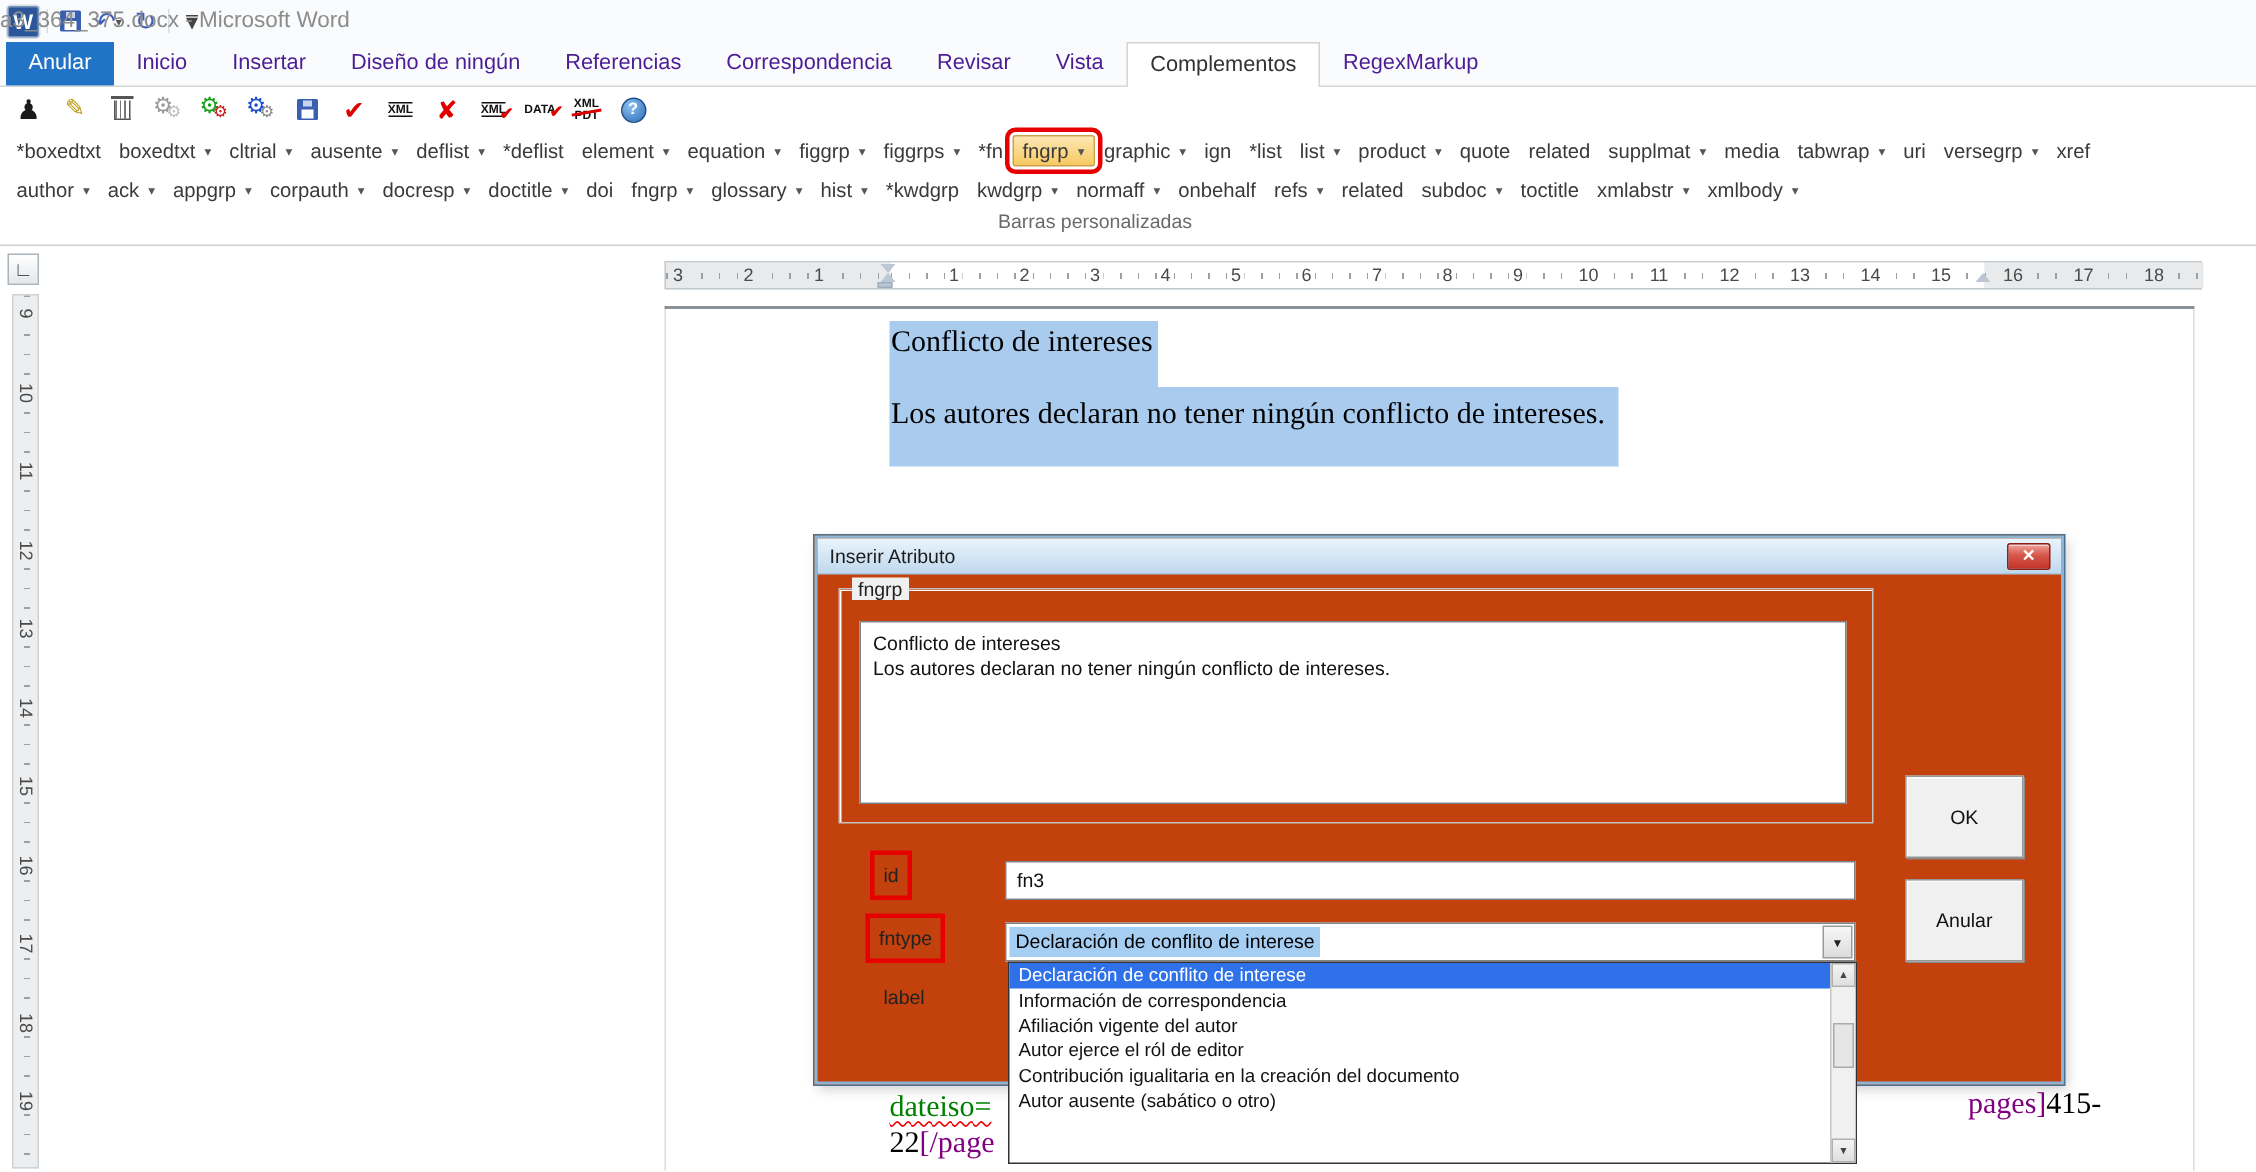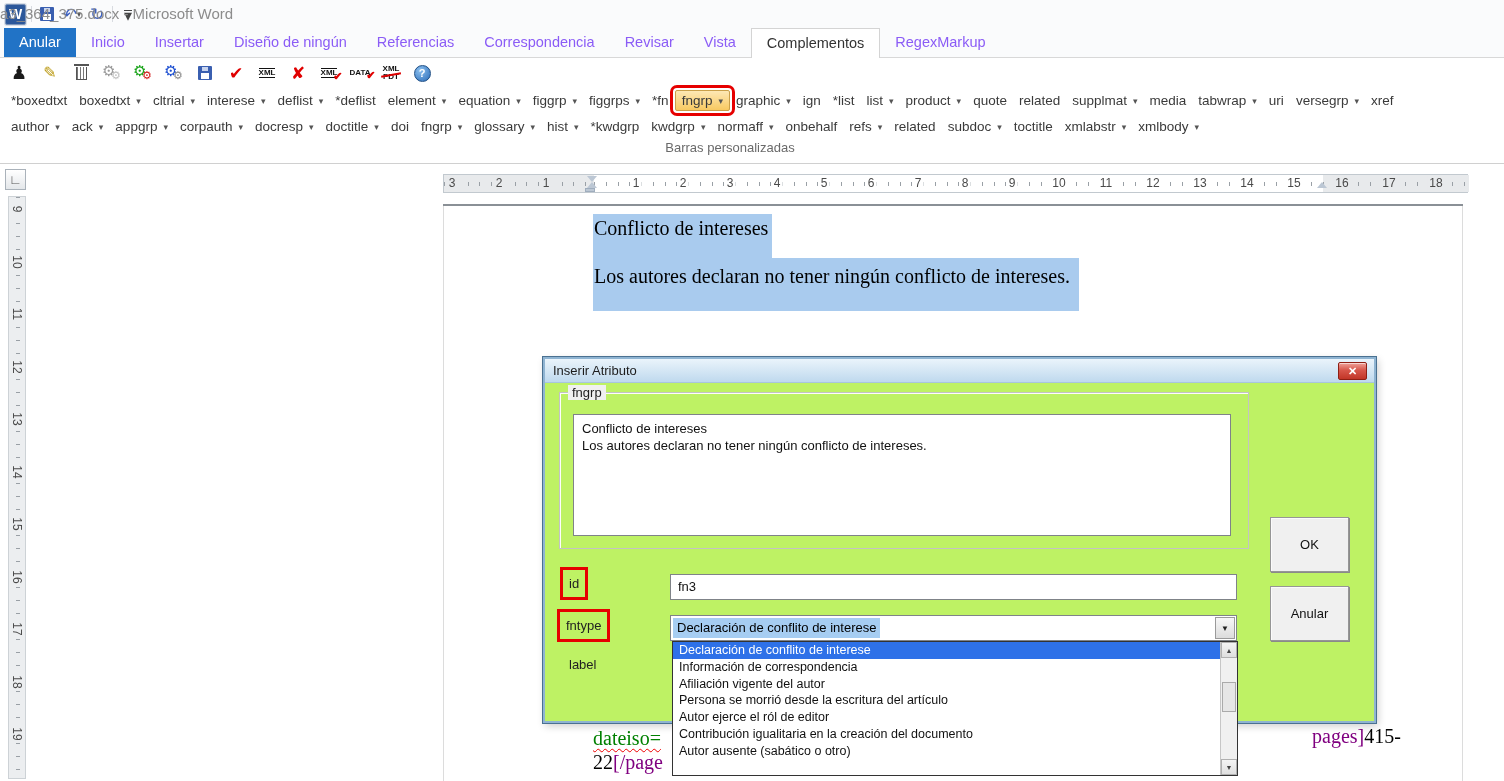--- a/index.html
+++ b/index.html
@@ -17,21 +17,21 @@
   .floppy:after { content:""; position:absolute; left:4px; top:1px; width:6px; height:4px; background:#c8d4ee; }
   .undo-g { color:#3a5fc0; font-size:17px; line-height:17px; }
   .mini-arrow { font-size:8px; color:#555; }
   .qat-sep { width:1px; height:16px; background:#d8dbe0; }
   .custom-dd { display:flex; flex-direction:column; align-items:center; line-height:6px; color:#444; }
   .custom-dd .bar { width:8px; height:1px; background:#444; margin-bottom:2px; }
   .win-title { position:absolute; left:0; top:5px; width:100%; text-align:left; color:#8c8c8c; font-size:15px; pointer-events:none; }
 
   
   .tabrow { position:absolute; left:0; top:28px; width:1504px; height:30px; display:flex; align-items:stretch; padding-left:4px; border-bottom:1px solid #d8d8d8; background:#fafbfc; }
-  .tab { padding:0 15px; line-height:29px; font-size:14.5px; color:#8b5cf6; white-space:nowrap; cursor:default; }
+  .tab { padding:0 15px; line-height:29px; font-size:14.5px; color:#4c1d95; white-space:nowrap; cursor:default; }
   .tab.file { background:#2173c6; color:#fff; }
   .tab.selected { background:#fff; border:1px solid #d4d4d4; border-bottom:none; margin-bottom:-1px; color:#333; }
 
   
   .ribbon { position:absolute; left:0; top:58px; width:1504px; height:106px; background:#fff; border-bottom:1px solid #d0d0d0; }
   .icons { position:absolute; left:8px; top:2px; height:26px; display:flex; align-items:center; gap:9px; }
   .icon { width:22px; height:22px; display:flex; align-items:center; justify-content:center; position:relative; cursor:default; }
   .gear2 { position:relative; width:20px; height:20px; }
   .gear2 .g1 { position:absolute; left:0; top:0; font-size:15px; line-height:15px; }
   .gear2 .g2 { position:absolute; left:9px; top:7px; font-size:11px; line-height:11px; }
@@ -69,27 +69,27 @@
   .page-left { position:absolute; left:443px; top:206px; width:1px; height:575px; background:#dcdcdc; }
   .page-right { position:absolute; left:1462px; top:206px; width:1px; height:575px; background:#dcdcdc; }
   .doc-serif { font-family:"Liberation Serif","DejaVu Serif",serif; }
   .sel-block { position:absolute; background:#a9cbee; color:#000; font-size:20px; white-space:nowrap; }
   .sel-b1 { left:593px; top:214px; width:179px; height:44px; padding:3px 0 0 1px; }
   .sel-b2 { left:593px; top:258px; width:486px; height:53px; padding:7px 0 0 1px; }
   .codeline { position:absolute; font-size:20px; white-space:nowrap; }
   .wavy { text-decoration:underline; text-decoration-style:wavy; text-decoration-color:#e00; text-decoration-thickness:1px; text-underline-offset:3px; }
 
   
-  .dialog { position:absolute; left:543px; top:357px; width:833px; height:366px; background:#bef264; border:2px solid #8fb4d2; box-shadow:0 0 0 1px #4a7191, 2px 3px 8px rgba(0,0,0,.2); z-index:10; }
+  .dialog { position:absolute; left:543px; top:357px; width:833px; height:366px; background:#c2410c; border:2px solid #8fb4d2; box-shadow:0 0 0 1px #4a7191, 2px 3px 8px rgba(0,0,0,.2); z-index:10; }
   .dlg-title { position:absolute; left:0; top:0; right:0; height:24px; background:linear-gradient(#eaf4fb,#bfd9ee); border-bottom:1px solid #a8c6dd; font-size:13px; color:#1c1c1c; line-height:24px; padding-left:8px; }
   .dlg-close { position:absolute; right:7px; top:3px; width:29px; height:18px; border-radius:2px; background:linear-gradient(#f0a29a,#d7564a 45%,#c13527); border:1px solid #8e1f14; color:#fff; font-weight:bold; font-size:11px; display:flex; align-items:center; justify-content:center; box-shadow:inset 0 1px 0 rgba(255,255,255,.55); cursor:default; }
   .groupbox { position:absolute; left:14px; top:33px; width:690px; height:157px; border:1px solid #c3c3c3; box-shadow:inset 1px 1px 0 #fdfdfd; }
   .groupbox-label { position:absolute; top:-8px; left:8px; background:#f0f0f0; padding:0 4px; font-size:13px; color:#222; }
   .dlg-textarea { position:absolute; left:13px; top:21px; width:658px; height:122px; background:#fff; border:1px solid #7f8388; font-size:13px; color:#111; padding:5px 8px; line-height:17px; overflow:hidden; }
-  .fld-label { position:absolute; font-size:13px; color:#222; }
+  .fld-label { position:absolute; font-size:13px; color:#222;margin-left:20px; }
   .fld-label.ann { outline:3px solid #e60000; outline-offset:6px; }
   .textfield { position:absolute; left:125px; top:215px; width:567px; height:26px; background:#fff; border:1px solid #7f8388; font-size:13px; color:#111; line-height:24px; padding-left:7px; }
   .combo { position:absolute; left:125px; top:256px; width:567px; height:26px; background:#fff; border:1px solid #7f8388; }
   .combo-sel { position:absolute; left:2px; top:2px; height:20px; line-height:20px; font-size:13px; color:#000; background:#a6cdf2; padding:0 4px; white-space:nowrap; }
   .combo-btn { position:absolute; right:1px; top:1px; width:20px; height:22px; background:linear-gradient(#f7f7f7,#dcdcdc); border:1px solid #9a9a9a; display:flex; align-items:center; justify-content:center; font-size:8px; color:#222; }
   .dlg-btn { position:absolute; left:725px; width:79px; height:55px; background:#f0f0f0; border:1px solid #969696; box-shadow:1px 1px 0 0 #8a8a8a, inset 1px 1px 0 #fbfbfb; font-size:13px; color:#111; display:flex; align-items:center; justify-content:center; cursor:default; font-family:"Liberation Sans",sans-serif; }
   .btn-ok { top:158px; } .btn-cancel { top:227px; }
 
   
   .ddlist { position:absolute; left:672px; top:641px; width:566px; height:135px; background:#fff; border:1px solid #333; z-index:30; }
@@ -216,21 +216,21 @@
         </span>
         <span class="rb-item">
           <span>boxedtxt</span>
           <span class="arr">▾</span>
         </span>
         <span class="rb-item">
           <span>cltrial</span>
           <span class="arr">▾</span>
         </span>
         <span class="rb-item">
-          <span>interese</span>
+          <span>ausente</span>
           <span class="arr">▾</span>
         </span>
         <span class="rb-item">
           <span>deflist</span>
           <span class="arr">▾</span>
         </span>
         <span class="rb-item">
           <span>*deflist</span>
         </span>
         <span class="rb-item">
@@ -468,21 +468,20 @@
     <span class="fld-label" style="left:24px; top:298px;">label</span>
     <div class="dlg-btn btn-ok">OK</div>
     <div class="dlg-btn btn-cancel">Anular</div>
   </div>
 
   <div class="ddlist">
     <div id="ddItems">
         <div class="dd-item selected">Declaración de conflito de interese</div>
         <div class="dd-item">Información de correspondencia</div>
         <div class="dd-item">Afiliación vigente del autor</div>
-        <div class="dd-item">Persona se morrió desde la escritura del artículo</div>
         <div class="dd-item">Autor ejerce el ról de editor</div>
         <div class="dd-item">Contribución igualitaria en la creación del documento</div>
         <div class="dd-item">Autor ausente (sabático o otro)</div>
       </div>
     <div class="dd-scroll">
       <div class="dd-sbtn dd-up">▲</div>
       <div class="dd-thumb"></div>
       <div class="dd-sbtn dd-down">▼</div>
     </div>
   </div>

